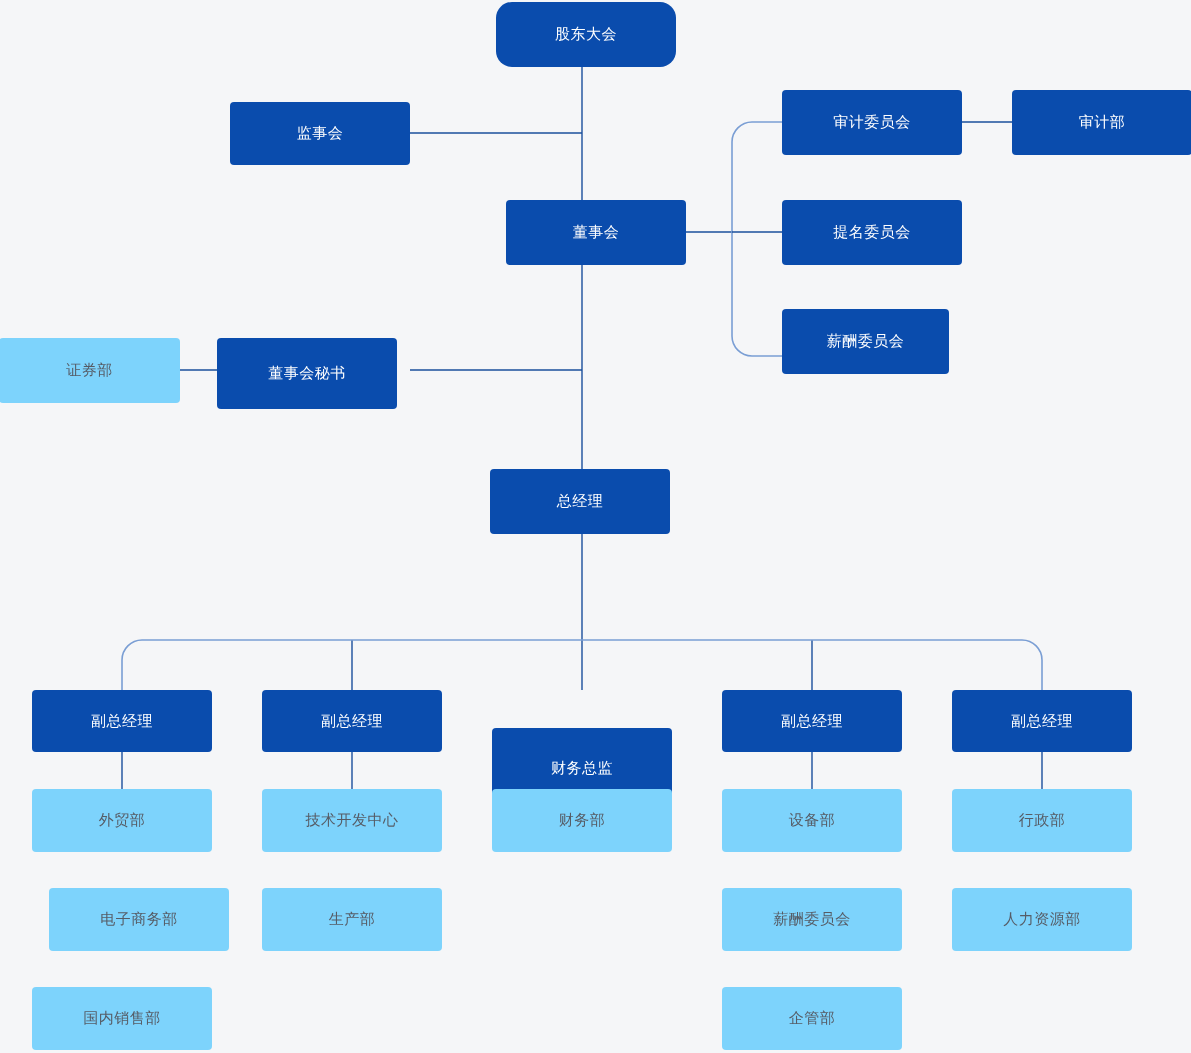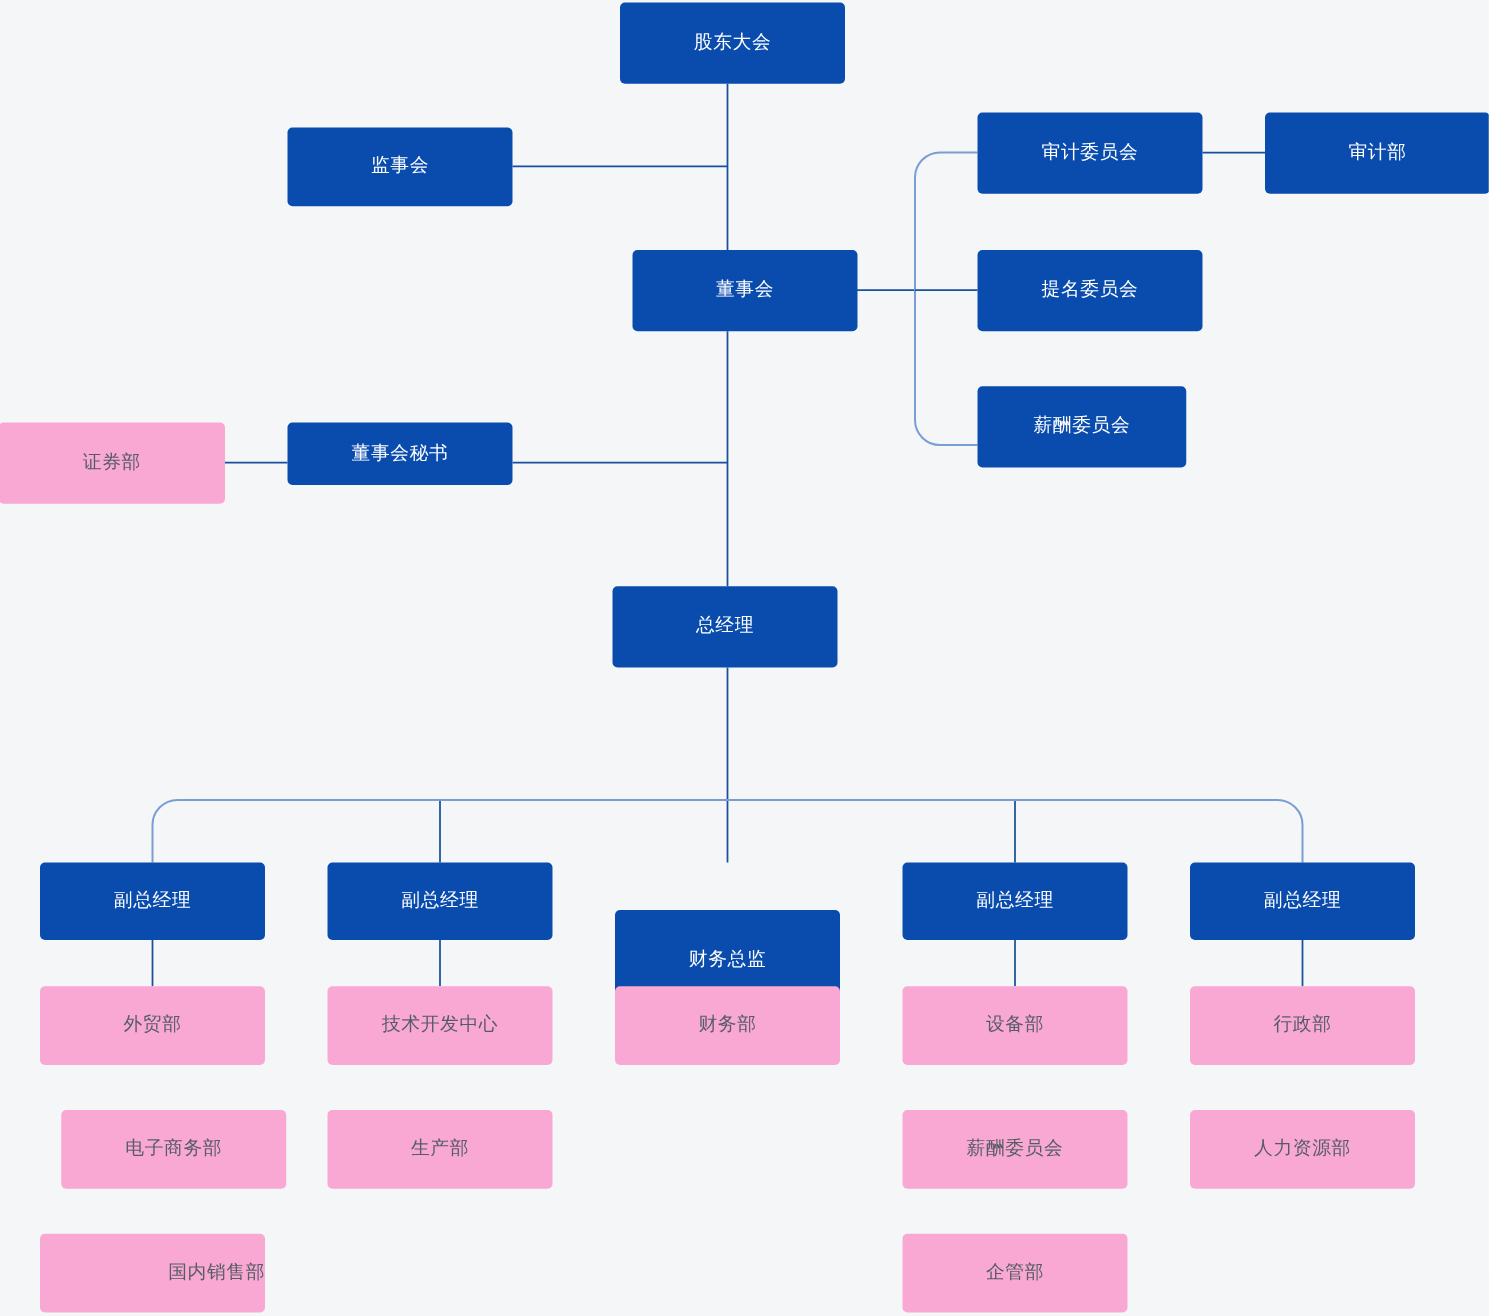--- a/index.html
+++ b/index.html
@@ -37,21 +37,21 @@
     text-align: center;
     line-height: 1.25;
     letter-spacing: 0.5px;
   }
   .node.primary {
     background: #0a4cad;
     color: #ffffff;
     font-size: 15px;
   }
   .node.muted {
-    background: #f9a8d4;
+    background: #7dd3fc;
     color: #565c66;
     font-size: 15px;
   }
   .node-label {
     display: block;
     white-space: nowrap;
   }
 </style>
 </head>
 <body>
@@ -94,21 +94,21 @@
 
       <path d="M122,690 L122,660 A20,20 0 0 1 142,640 L1022,640 A20,20 0 0 1 1042,660 L1042,690"></path>
     </g>
 
     <g fill="none" stroke="#1a4f9c" stroke-width="1.4">
 
       <path d="M732,232 L782,232"></path>
     </g>
   </svg>
 
-  <div class="node primary" style="left:496px;top:2px;width:180px;height:65px;">
+  <div class="node primary" style="left:496px;top:2px;width:180px;height:65px;border-radius:16px;">
     <span class="node-label">股东大会</span>
   </div>
 
   <div class="node primary" style="left:230px;top:102px;width:180px;height:63px;">
     <span class="node-label">监事会</span>
   </div>
 
   <div class="node primary" style="left:506px;top:200px;width:180px;height:65px;">
     <span class="node-label">董事会</span>
   </div>
@@ -126,21 +126,21 @@
   </div>
 
   <div class="node primary" style="left:782px;top:309px;width:167px;height:65px;">
     <span class="node-label">薪酬委员会</span>
   </div>
 
   <div class="node muted" style="left:-1px;top:338px;width:181px;height:65px;">
     <span class="node-label">证券部</span>
   </div>
 
-  <div class="node primary" style="left:230px;top:338px;width:180px;height:50px;">
+  <div class="node primary" style="left:217px;top:338px;width:180px;height:71px;">
     <span class="node-label">董事会秘书</span>
   </div>
 
   <div class="node primary" style="left:490px;top:469px;width:180px;height:65px;">
     <span class="node-label">总经理</span>
   </div>
 
   <div class="node primary" style="left:32px;top:690px;width:180px;height:62px;">
     <span class="node-label">副总经理</span>
   </div>
@@ -162,21 +162,21 @@
   </div>
 
   <div class="node muted" style="left:32px;top:789px;width:180px;height:63px;">
     <span class="node-label">外贸部</span>
   </div>
 
   <div class="node muted" style="left:49px;top:888px;width:180px;height:63px;">
     <span class="node-label">电子商务部</span>
   </div>
 
-  <div class="node muted" style="left:32px;top:987px;width:180px;height:63px;justify-content:flex-end;">
+  <div class="node muted" style="left:32px;top:987px;width:180px;height:63px;">
     <span class="node-label">国内销售部</span>
   </div>
 
   <div class="node muted" style="left:262px;top:789px;width:180px;height:63px;">
     <span class="node-label">技术开发中心</span>
   </div>
 
   <div class="node muted" style="left:262px;top:888px;width:180px;height:63px;">
     <span class="node-label">生产部</span>
   </div>

